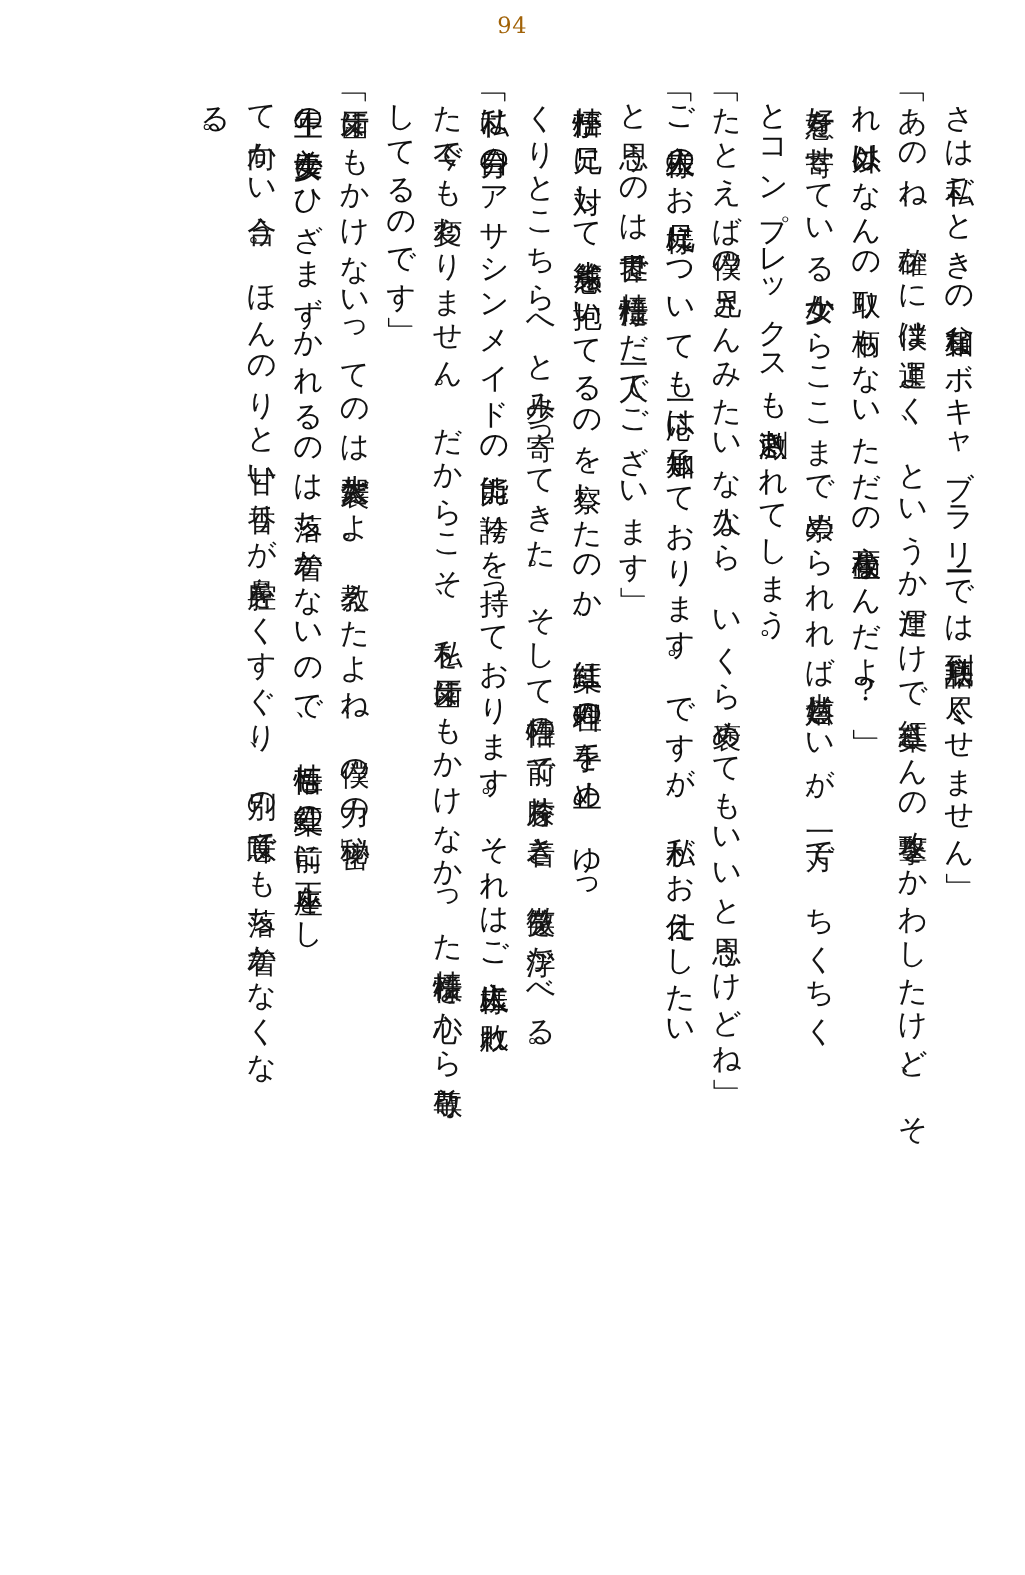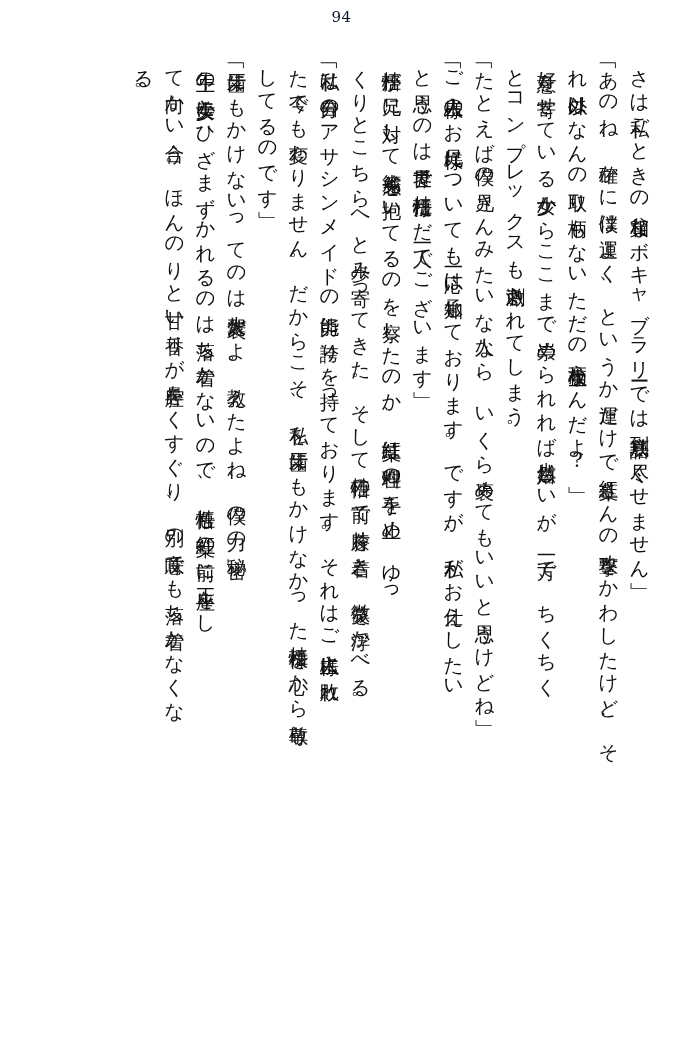--- a/index.html
+++ b/index.html
@@ -22,21 +22,21 @@
     box-sizing: border-box;
   }
   .page-number {
     position: absolute;
     top: 8px;
     left: 0;
     width: 683px;
     text-align: center;
     font-size: 15px;
     letter-spacing: 0.5px;
-    color: #0f172a;
+    color: #a16207;
     font-family: "DejaVu Serif", "Liberation Serif", serif;
   }
   .text-block {
     position: absolute;
     top: 56px;
     left: 28px;
     width: 627px;
     height: 960px;
     writing-mode: vertical-rl;
     text-orientation: upright;

